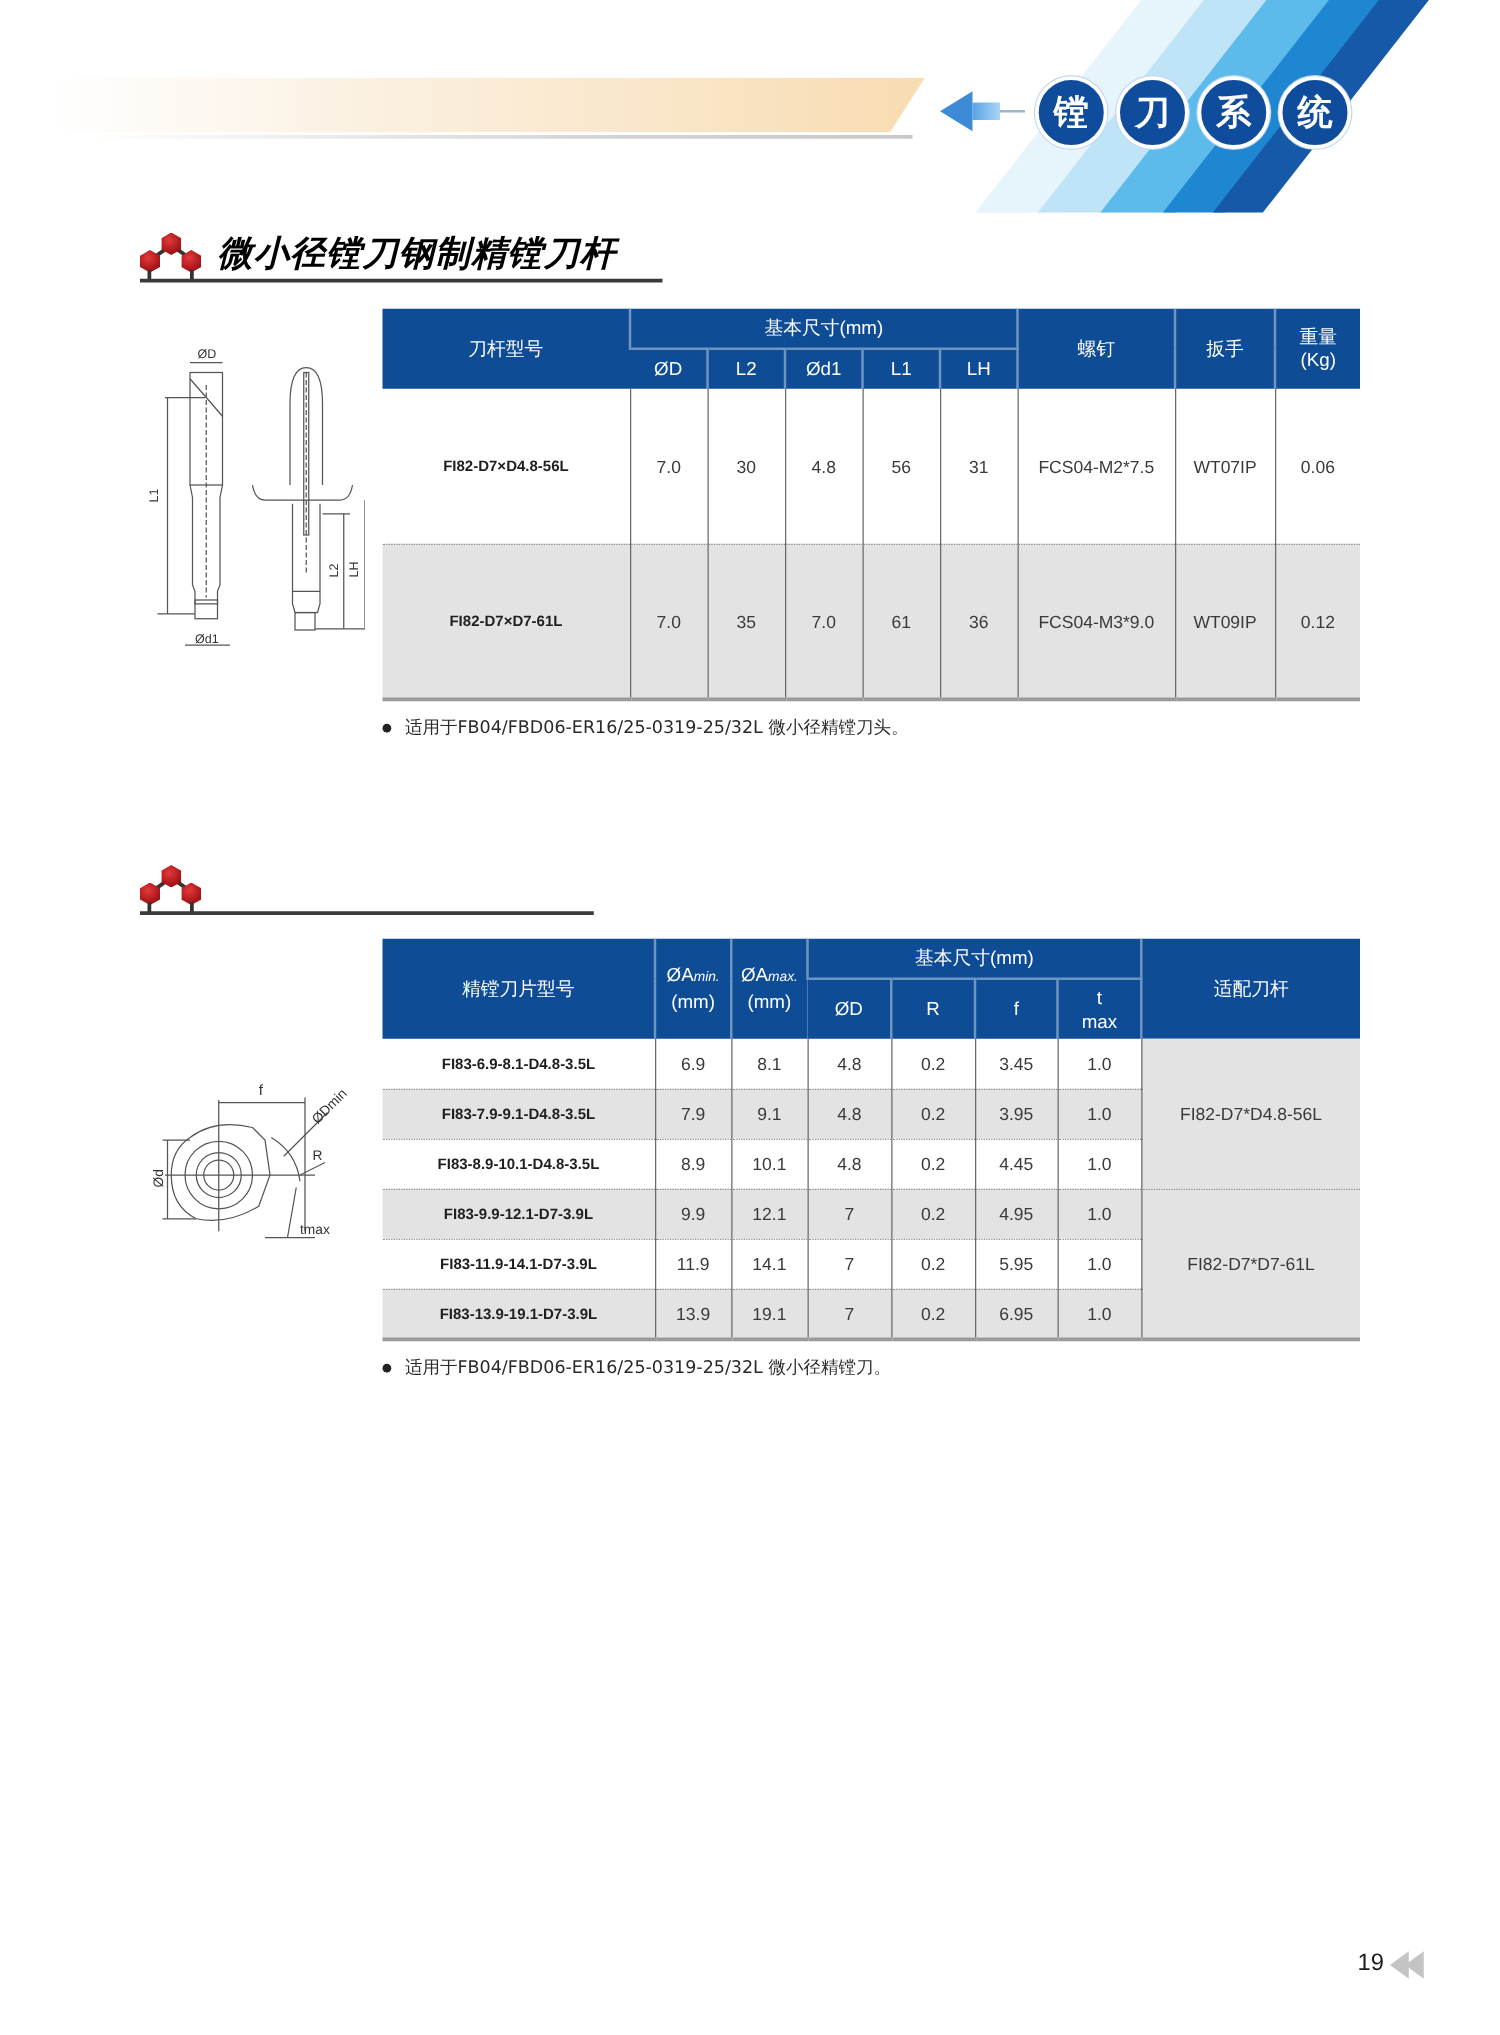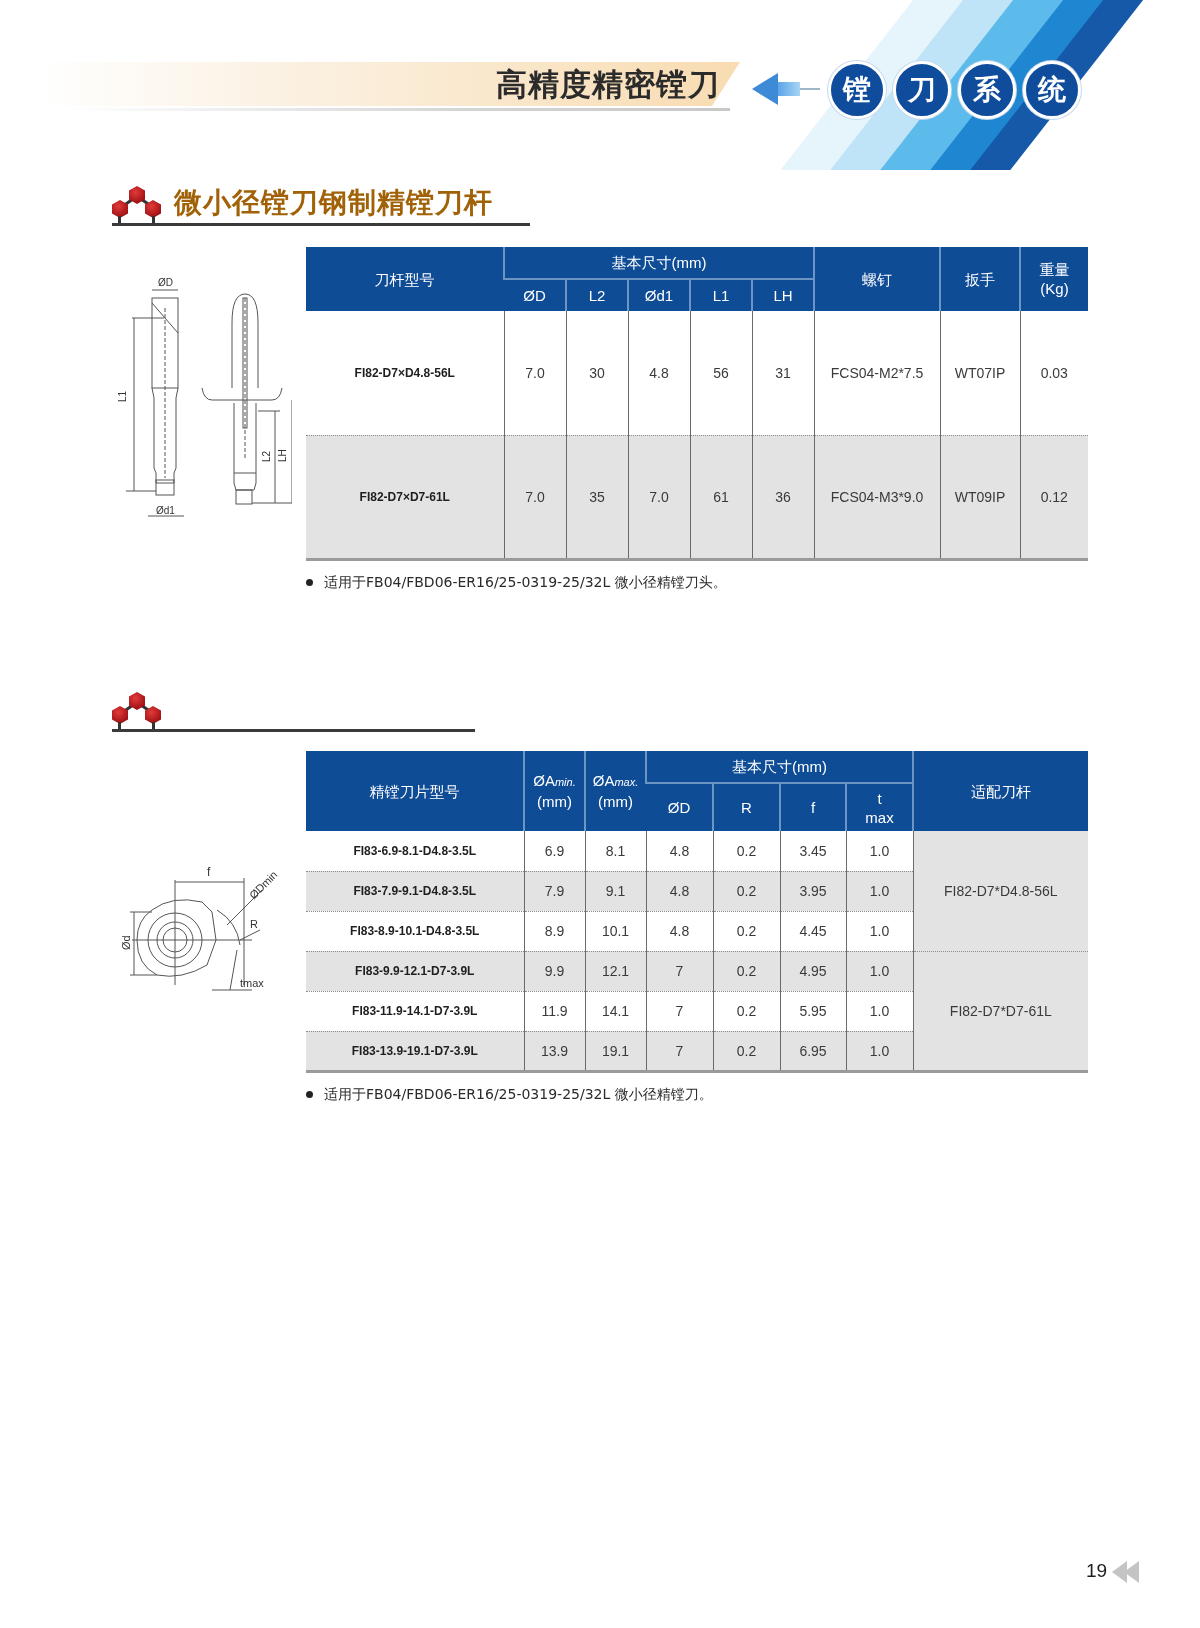--- a/index.html
+++ b/index.html
@@ -14,21 +14,21 @@
     background:linear-gradient(90deg, rgba(220,220,220,0) 0%, #d4d4d4 60%, #c8c8c8 100%); }
   .header-title { left:470px; top:62px; width:250px; height:44px; font-size:31px; font-weight:bold; color:#2b2b2b; letter-spacing:1px; line-height:44px; text-align:right; }
   .stripe { top:-60px; height:230px; transform:skewX(-38deg); transform-origin:top left; }
   .arrow-head { left:752px; top:73px; width:0; height:0; border-top:16px solid transparent; border-bottom:16px solid transparent; border-right:26px solid #3d8ad6; }
   .arrow-body { left:778px; top:82px; width:22px; height:14px; background:linear-gradient(90deg,#5aa5e6,#a9d4f6); }
   .arrow-line { left:800px; top:88px; width:20px; height:2px; background:#9fb6c9; }
   .circle { width:52px; height:52px; border-radius:50%; background:#0f4c9c; border:3px solid #ffffff; box-shadow:0 0 0 1px #c5d8ec;
     color:#fff; font-size:28px; font-weight:bold; line-height:52px; text-align:center; top:61px; }
 
   
-  .sec-title { font-size:28px; font-weight:bold; color:#a16207; letter-spacing:1px; }
+  .sec-title { font-size:28px; font-weight:bold; color:#000000; letter-spacing:1px;font-style:italic; }
   .sec-underline { height:3px; background:#3a3a3a; }
   .hex { width:16px; height:18px; background:radial-gradient(circle at 40% 35%, #e23a3a, #9c0f12 75%);
     clip-path:polygon(50% 0, 100% 25%, 100% 75%, 50% 100%, 0 75%, 0 25%); }
   .hex-link { height:3px; background:#333; }
 
   
   table.spec { border-collapse:collapse; position:absolute; font-family:"Liberation Sans", sans-serif; table-layout:fixed; }
   table.spec th { background:#0f4c96; color:#ffffff; font-weight:normal; font-size:15px; border-left:2px solid #6d95c4; padding:0; text-align:center; line-height:19px; }
   table.spec th:first-child { border-left:none; }
   table.spec th.sub { border-top:2px solid #6d95c4; }
@@ -58,21 +58,20 @@
 <div class="abs" style="left:0;top:0;width:1200px;height:130px;">
 
   <div class="abs stripe" style="left:960px;width:70px;background:#e6f4fc;"></div>
   <div class="abs stripe" style="left:1010px;width:55px;background:#bfe3f7;"></div>
   <div class="abs stripe" style="left:1060px;width:60px;background:#5dbbec;"></div>
   <div class="abs stripe" style="left:1110px;width:50px;background:#1f86d2;"></div>
   <div class="abs stripe" style="left:1150px;width:40px;background:#1559a8;"></div>
 
   <div class="abs band"></div>
   <div class="abs band-line"></div>
-  <div class="abs header-title">高精度精密镗刀</div>
 
   <div class="abs arrow-head"></div>
   <div class="abs arrow-body"></div>
   <div class="abs arrow-line"></div>
 
   <div class="abs circle" style="left:828px;">镗</div>
   <div class="abs circle" style="left:893px;">刀</div>
   <div class="abs circle" style="left:958px;">系</div>
   <div class="abs circle" style="left:1023px;">统</div>
 </div>
@@ -156,21 +155,21 @@
   </tr>
   <tr style="height:124px;">
     <td class="model">FI82-D7×D4.8-56L</td>
     <td>7.0</td>
     <td>30</td>
     <td>4.8</td>
     <td>56</td>
     <td>31</td>
     <td>FCS04-M2*7.5</td>
     <td>WT07IP</td>
-    <td>0.03</td>
+    <td>0.06</td>
   </tr>
   <tr class="shade dotted last" style="height:124px;margin-top:45px;">
     <td class="model">FI82-D7×D7-61L</td>
     <td>7.0</td>
     <td>35</td>
     <td>7.0</td>
     <td>61</td>
     <td>36</td>
     <td>FCS04-M3*9.0</td>
     <td>WT09IP</td>

